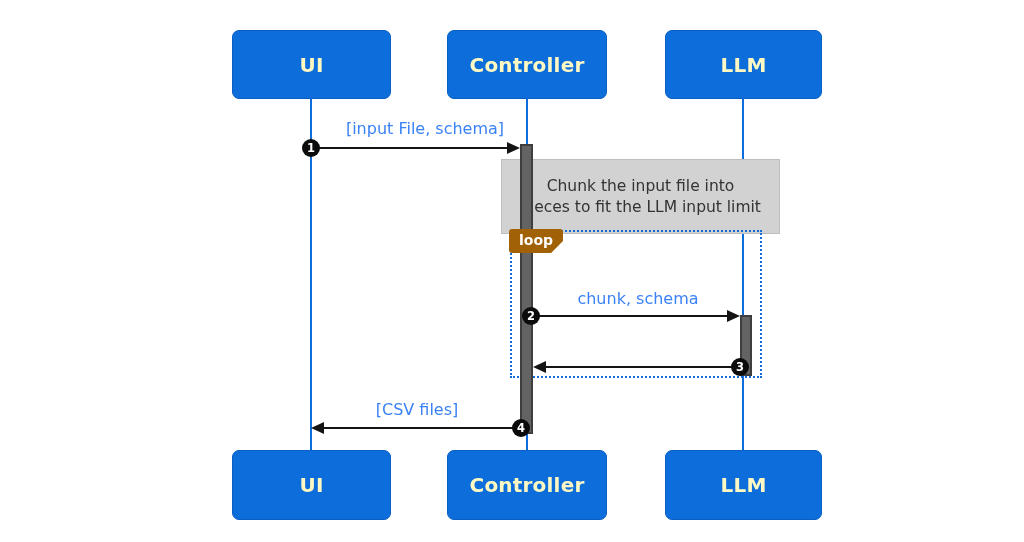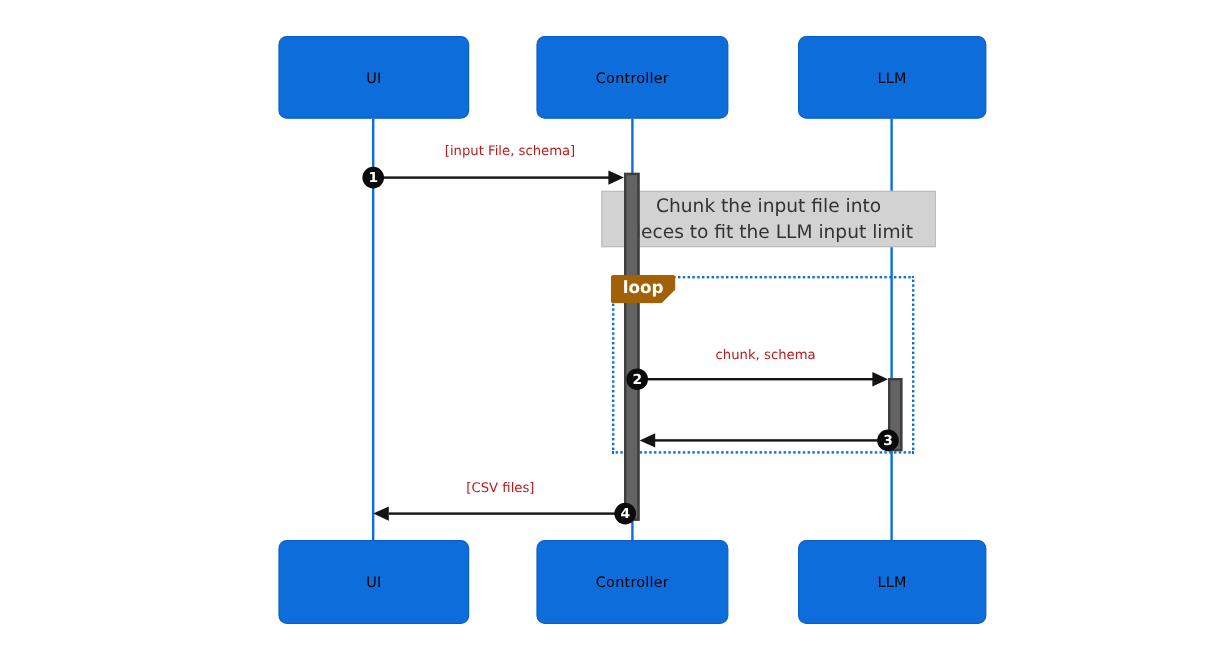--- a/index.html
+++ b/index.html
@@ -15,23 +15,23 @@
   
   .participant {
     position: absolute;
     height: 69px;
     background: #0D6EDB;
     border: 1px solid #0A5FC4;
     border-radius: 7px;
     display: flex;
     align-items: center;
     justify-content: center;
-    color: #000000;
-    font-size: 12px;
-    font-weight: normal;
+    color: #fef9c3;
+    font-size: 20px;
+    font-weight: bold;
     letter-spacing: 0.2px;
     z-index: 5;
     box-sizing: border-box;
   }
 
   
   .lifeline {
     position: absolute;
     top: 99px;
     height: 351px;
@@ -39,21 +39,21 @@
     background: #0D6EDB;
     z-index: 1;
   }
 
   
   .note {
     position: absolute;
     left: 501px;
     top: 159px;
     width: 279px;
-    height: 47px;
+    height: 75px;
     background: #D2D2D2;
     border: 1px solid #BEBEBE;
     box-sizing: border-box;
     z-index: 2;
     display: flex;
     flex-direction: column;
     align-items: center;
     justify-content: center;
     color: #333333;
     font-size: 15.5px;
@@ -122,22 +122,22 @@
     border-top: 6px solid transparent;
     border-bottom: 6px solid transparent;
     border-right: 13px solid #141414;
     z-index: 6;
   }
 
   
   .msg-label {
     position: absolute;
     transform: translateX(-50%);
-    color: #b91c1c;
-    font-size: 11px;
+    color: #3b82f6;
+    font-size: 16px;
     white-space: nowrap;
     z-index: 6;
   }
 
   
   .badge {
     position: absolute;
     width: 18px;
     height: 18px;
     background: #0b0b0b;

